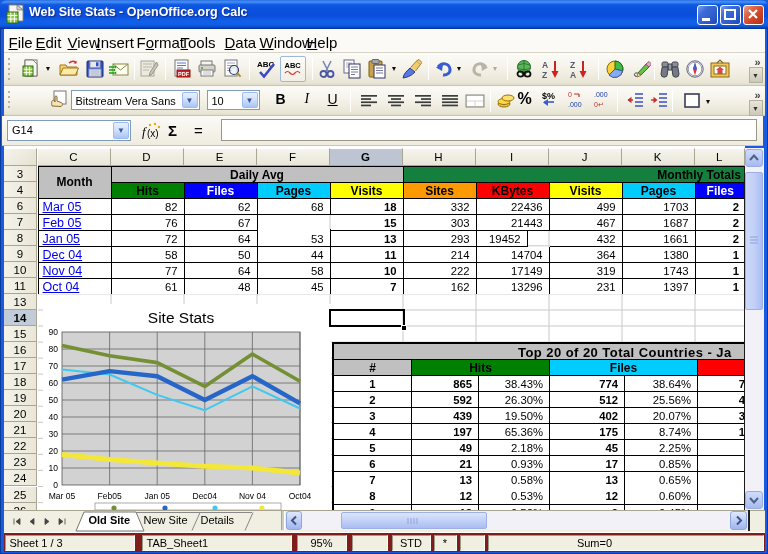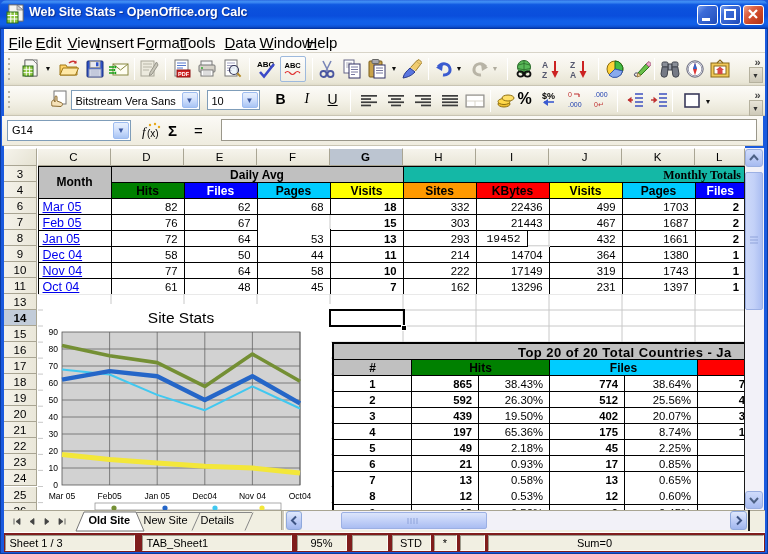--- a/index.html
+++ b/index.html
@@ -376,21 +376,21 @@
 <path d="M107.0 19.7 V364 M180.0 19.7 V364 M253.0 19.7 V364 M326.0 19.7 V364 M399.0 19.7 V364 M472.0 19.7 V364 M545.0 19.7 V364 M618.0 19.7 V364 M691.0 19.7 V364 M741.5 19.7 V364 M34 35.6 H741.5 M34 51.6 H741.5 M34 67.7 H741.5 M34 83.7 H741.5 M34 99.8 H741.5 M34 115.8 H741.5 M34 131.9 H741.5 M34 147.9 H741.5 M34 164.0 H741.5 M34 180.0 H741.5 M34 196.1 H741.5 M34 212.1 H741.5 M34 228.1 H741.5 M34 244.2 H741.5 M34 260.2 H741.5 M34 276.3 H741.5 M34 292.4 H741.5 M34 308.4 H741.5 M34 324.4 H741.5 M34 340.5 H741.5 M34 356.6 H741.5 M34 372.6 H741.5" stroke="#c8c8c8" stroke-width="1" fill="none"></path>
 </svg>
 </div>
 <div class="abs" style="left:37.5px;top:165.5px;width:707.5px;height:128.4px;border-left:1px solid #000;border-top:1px solid #000;overflow:hidden">
 <div class="tblcell" style="left:0.0px;top:0.0px;width:73.0px;height:32.1px;background:#c0c0c0;">
       <div style="margin-top:8px;text-align:center;font-weight:bold;font-size:12px">Month</div>
     </div>
 <div class="tblcell" style="left:73.0px;top:0.0px;width:292.0px;height:16.1px;background:#c0c0c0;">
       <div style="margin-top:1px;text-align:center;font-weight:bold;font-size:12px">Daily Avg</div>
     </div>
-<div class="tblcell" style="left:365.0px;top:0.0px;width:342.5px;height:16.1px;background:#14b8a6;border-right:none;font-family:Liberation Serif, serif;">
+<div class="tblcell" style="left:365.0px;top:0.0px;width:342.5px;height:16.1px;background:#15803d;border-right:none;">
       <div style="margin-top:1px;text-align:right;padding-right:5px;font-weight:bold;font-size:12px">Monthly Totals</div>
     </div>
 <div class="tblcell" style="left:73.0px;top:16.1px;width:73.0px;height:16.0px;background:#008000;">
       <div style="margin-top:1px;text-align:center;font-weight:bold;font-size:12px;color:#000">Hits</div>
     </div>
 <div class="tblcell" style="left:146.0px;top:16.1px;width:73.0px;height:16.0px;background:#0000ff;">
       <div style="margin-top:1px;text-align:center;font-weight:bold;font-size:12px;color:#fff">Files</div>
     </div>
 <div class="tblcell" style="left:219.0px;top:16.1px;width:73.0px;height:16.0px;background:#00ccff;">
       <div style="margin-top:1px;text-align:center;font-weight:bold;font-size:12px;color:#000">Pages</div>
@@ -484,21 +484,21 @@
     </div>
 <div class="tblcell" style="left:219.0px;top:64.2px;width:73.0px;height:16.1px;">
       <div class="num" style="margin-top:2px;">53</div>
     </div>
 <div class="tblcell" style="left:292.0px;top:64.2px;width:73.0px;height:16.1px;">
       <div class="num" style="margin-top:2px;font-weight:bold;">13</div>
     </div>
 <div class="tblcell" style="left:365.0px;top:64.2px;width:73.0px;height:16.1px;">
       <div class="num" style="margin-top:2px;">293</div>
     </div>
-<div class="tblcell" style="left:438.0px;top:64.2px;width:51px;height:16.1px;font-family:Liberation Mono, monospace;">
+<div class="tblcell" style="left:438.0px;top:64.2px;width:51px;height:16.1px;">
       <div class="num" style="margin-top:2px;">19452</div>
     </div>
 <div class="tblcell" style="left:511.0px;top:64.2px;width:73.0px;height:16.1px;">
       <div class="num" style="margin-top:2px;">432</div>
     </div>
 <div class="tblcell" style="left:584.0px;top:64.2px;width:73.0px;height:16.1px;">
       <div class="num" style="margin-top:2px;">1661</div>
     </div>
 <div class="tblcell" style="left:657.0px;top:64.2px;width:50.5px;height:16.1px;">
       <div class="num" style="margin-top:2px;font-weight:bold;">2</div>

